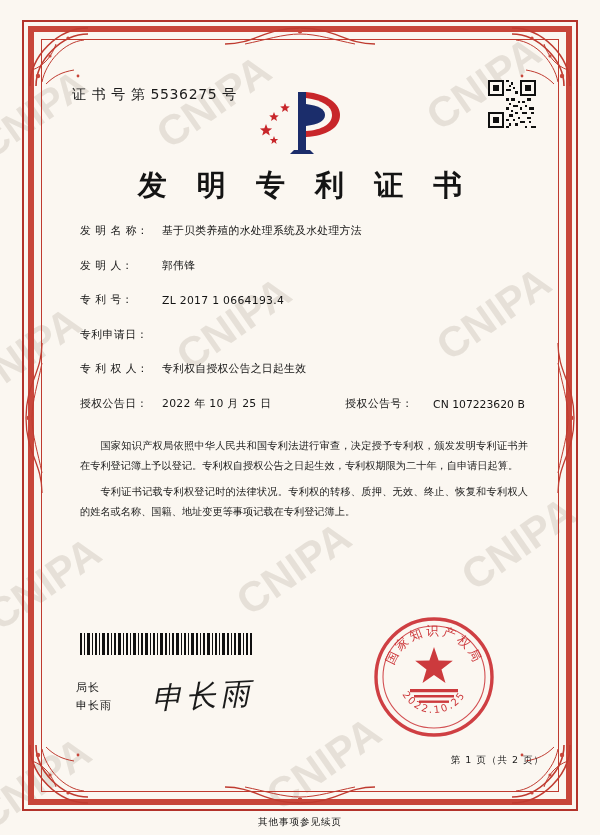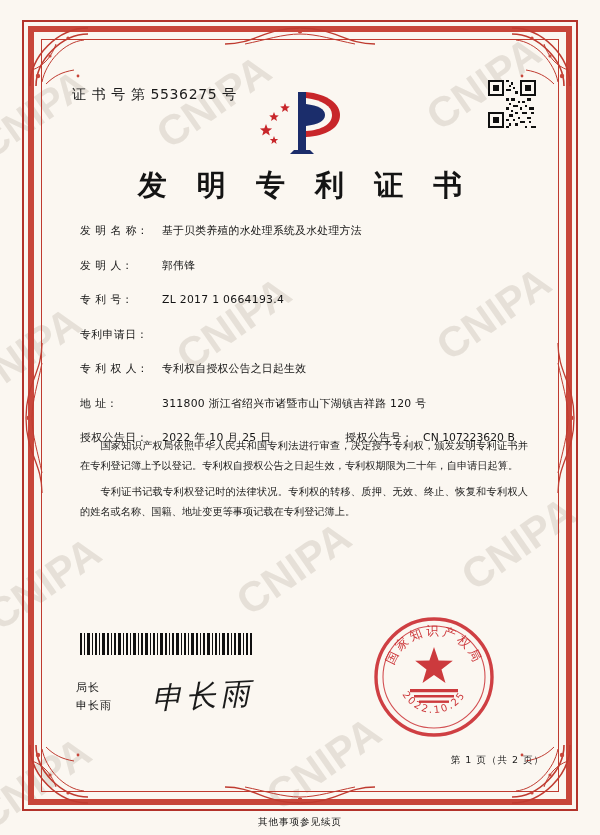--- a/index.html
+++ b/index.html
@@ -99,39 +99,39 @@
     font-weight:700;
     font-family:"DejaVu Serif","Liberation Serif",serif;
     text-indent:10px;
   }
   .fields{
     position:absolute;left:24px;right:18px;top:168px;
     font-size:10.8px;color:#141414;
   }
   .row{
     display:flex;
-    align-items:flex-start;
+    align-items:flex-end;
     margin-bottom:20.5px;
   }
   .lbl{
     flex:0 0 82px;
     letter-spacing:.5px;
     white-space:nowrap;
   }
   .val{
     flex:1 1 auto;
     letter-spacing:.3px;
   }
   .row.double .val{flex:0 0 auto;}
   .row.double .lbl2{
     flex:0 0 auto;
     margin-left:74px;
     letter-spacing:.5px;
   }
-  .row.double .val2{flex:1 1 auto;margin-left:10px;}
+  .row.double .val2{flex:1 1 auto;margin-left:20px;}
 
   .paras{
     position:absolute;left:24px;right:16px;top:380px;
     font-size:10.2px;line-height:1.95;color:#1b1b1b;
     text-align:justify;
   }
   .paras p{margin:0 0 6px 0;text-indent:2em;}
 
   .barcode{
     position:absolute;left:24px;bottom:124px;
@@ -389,24 +389,20 @@
         <div class="lbl">专 利 号：</div>
         <div class="val">ZL 2017 1 0664193.4</div>
       </div>
       <div class="row">
         <div class="lbl">专利申请日：</div>
       </div>
       <div class="row">
         <div class="lbl">专 利 权 人：</div>
         <div class="val">专利权自授权公告之日起生效</div>
       </div>
-      <div class="row">
-        <div class="lbl">地        址：</div>
-        <div class="val">311800 浙江省绍兴市诸暨市山下湖镇吉祥路 120 号</div>
-      </div>
       <div class="row double">
         <div class="lbl">授权公告日：</div>
         <div class="val">2022 年 10 月 25 日</div>
         <div class="lbl2">授权公告号：</div>
         <div class="val2">CN 107223620 B</div>
       </div>
     </div>
 
     <div class="paras">
       <p>国家知识产权局依照中华人民共和国专利法进行审查，决定授予专利权，颁发发明专利证书并在专利登记簿上予以登记。专利权自授权公告之日起生效，专利权期限为二十年，自申请日起算。</p>

